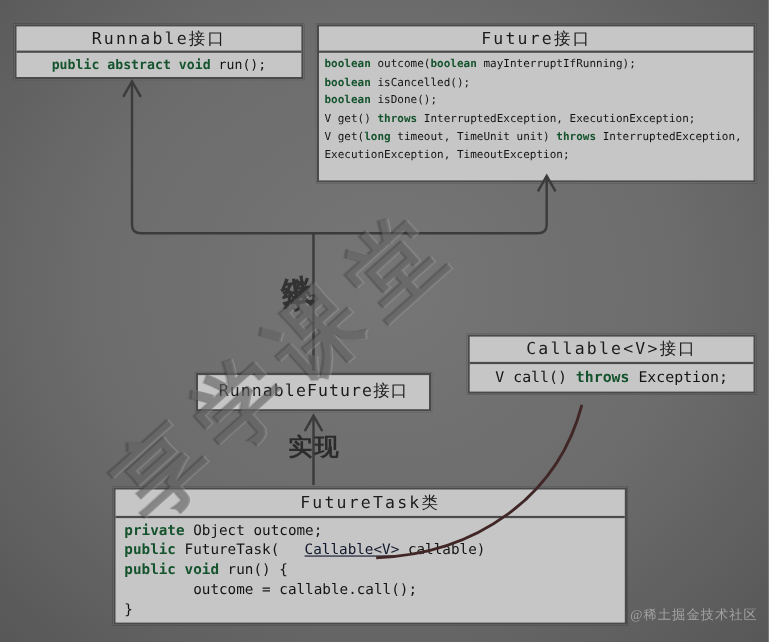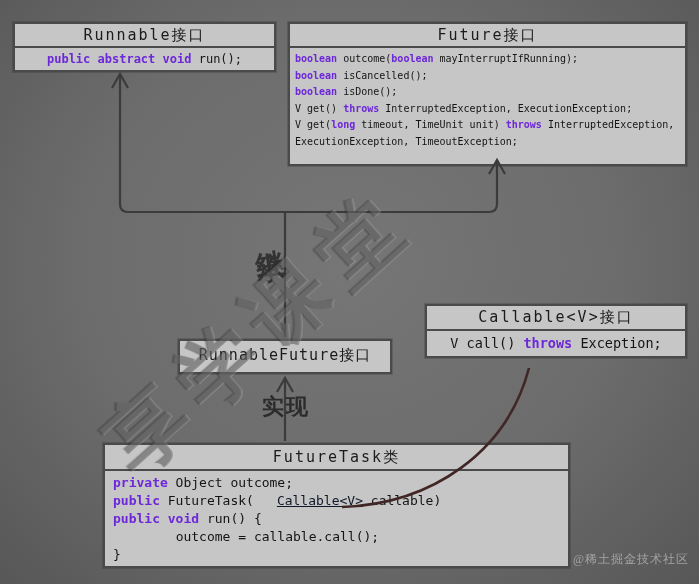--- a/index.html
+++ b/index.html
@@ -15,21 +15,21 @@
   }
   .box-title{
     text-align:center;color:#1b1b1b;letter-spacing:2px;
     font-family:"DejaVu Sans Mono", monospace;
   }
   .with-body .box-title{border-bottom:2px solid #4a4a4a;}
   .code{
     color:#141414;font-family:"DejaVu Sans Mono", monospace;text-align:left;
   }
   .code-line{white-space:pre-wrap;word-break:break-word;}
-  .kw{color:#6d28d9;font-weight:bold;}
+  .kw{color:#14532d;font-weight:bold;}
   .pl{color:#141414;}
   .ul{color:#0f172a;text-decoration:underline;margin-left:23px;}
 
   
   #box-runnable{left:13px;top:22px;width:263px;height:50px;}
   #box-runnable .box-title{font-size:15px;line-height:22px;}
   #box-runnable .code{font-size:12px;line-height:22px;text-align:center;}
 
   #box-future{left:288px;top:22px;width:399px;height:144px;}
   #box-future .box-title{font-size:15px;line-height:22px;}

